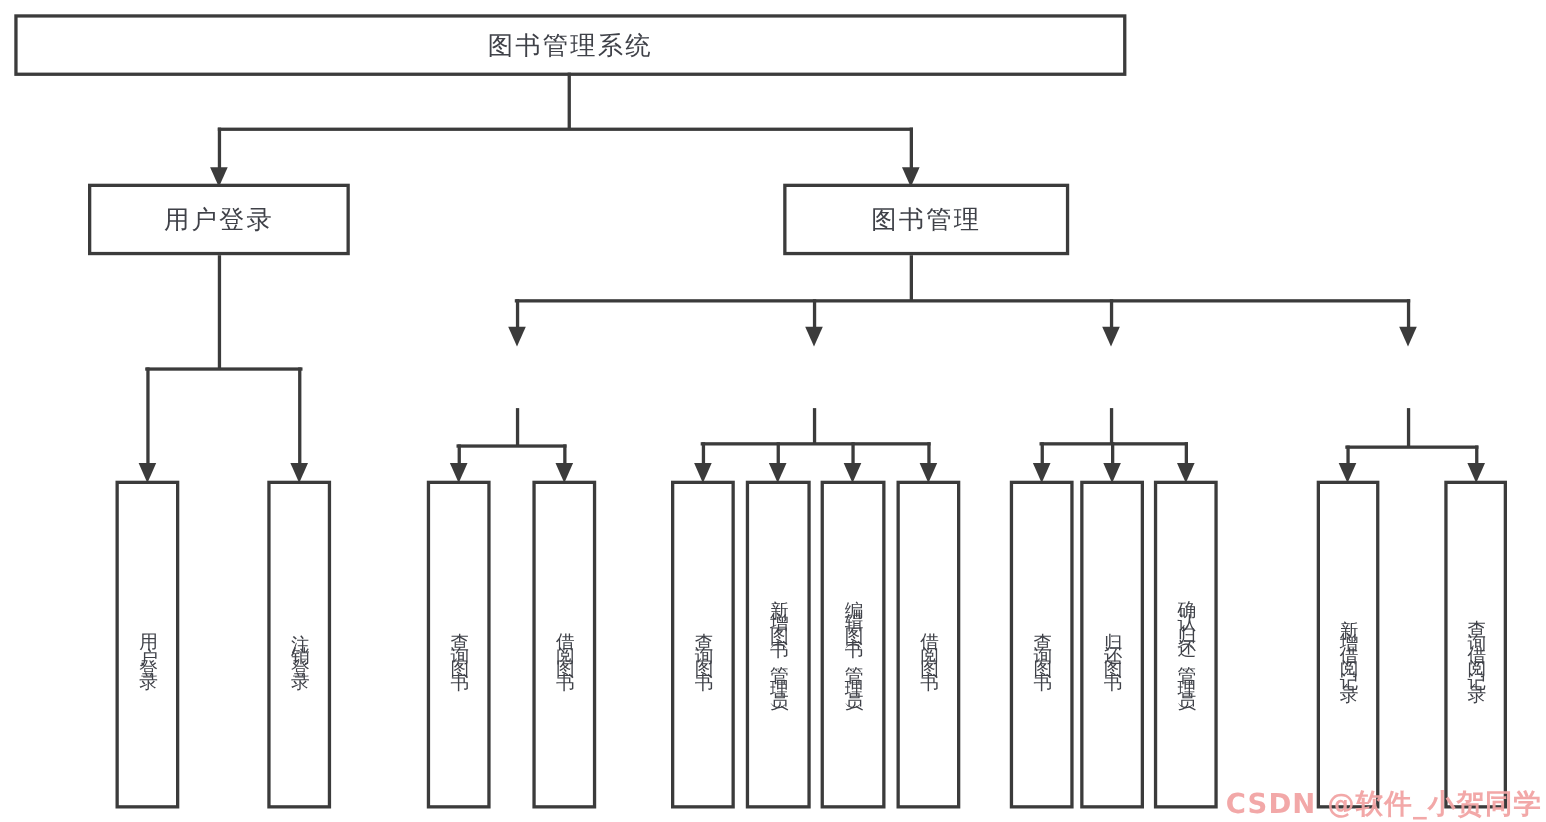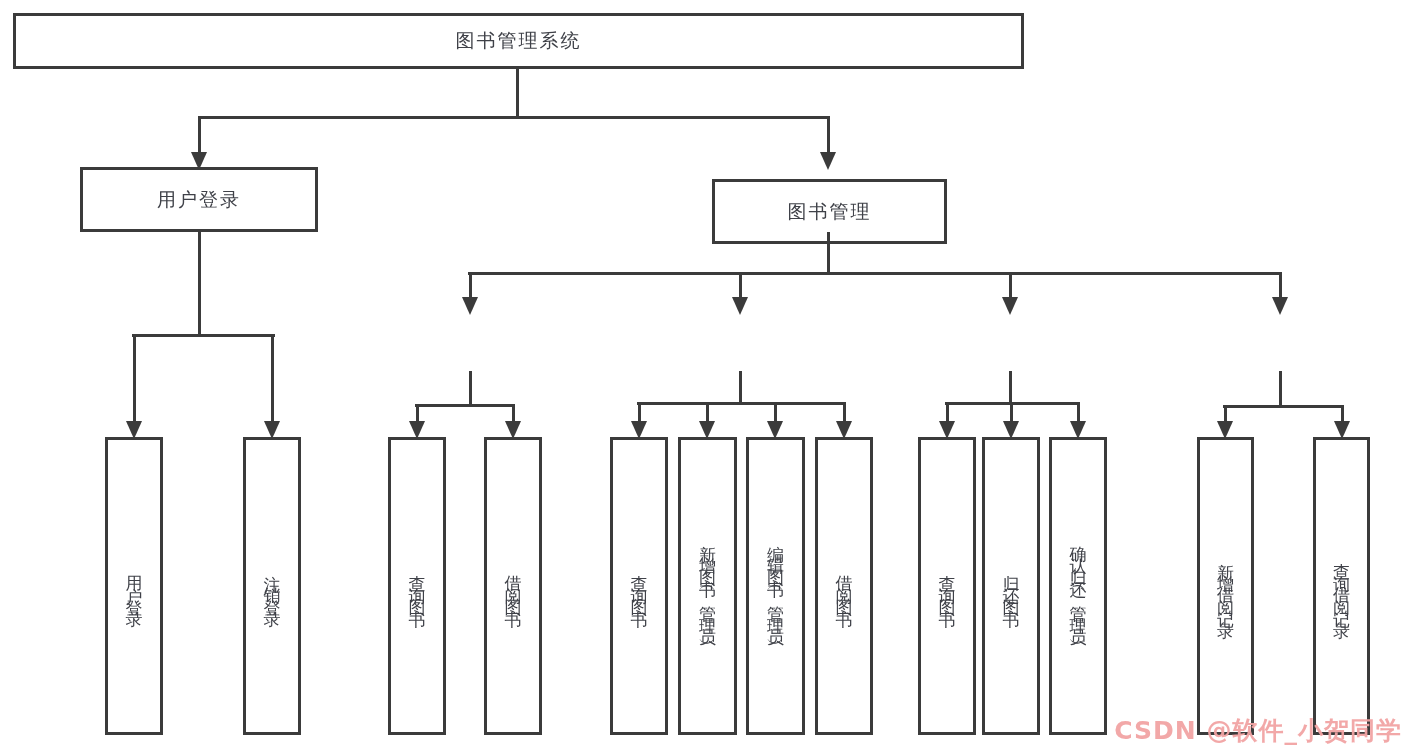--- a/index.html
+++ b/index.html
@@ -15,21 +15,21 @@
   .box{
     position:absolute;
     box-sizing:border-box;
     border:3px solid var(--line);
     background:var(--bg);
     display:flex;
     align-items:center;
     justify-content:center;
     color:var(--text);
   }
-  .box.h .lbl{font-size:19px;letter-spacing:2px;white-space:nowrap;}
+  .box.h .lbl{font-size:23px;letter-spacing:2px;white-space:nowrap;}
   .box.v .lbl{
     writing-mode:vertical-rl;
     text-orientation:mixed;
     font-size:17px;
     letter-spacing:12px;
     line-height:1;
     white-space:nowrap;
   }
   .cline{position:absolute;background:var(--line);}
   .ahead{
@@ -57,21 +57,21 @@
 
 <div id="canvas">
 
   <div class="box h" style="left:13px;top:13px;width:1011px;height:56px;">
     <span class="lbl">图书管理系统</span>
   </div>
 
   <div class="box h" style="left:80px;top:167px;width:238px;height:65px;">
     <span class="lbl">用户登录</span>
   </div>
-  <div class="box h" style="left:712px;top:167px;width:235px;height:65px;margin-top:12px;">
+  <div class="box h" style="left:712px;top:167px;width:260px;height:65px;">
     <span class="lbl">图书管理</span>
   </div>
 
 
   <div class="box v" style="left:105px;top:437px;width:58px;height:298px;">
     <span class="lbl">用户登录</span>
   </div>
   <div class="box v" style="left:243px;top:437px;width:58px;height:298px;">
     <span class="lbl">注销登录</span>
   </div>

